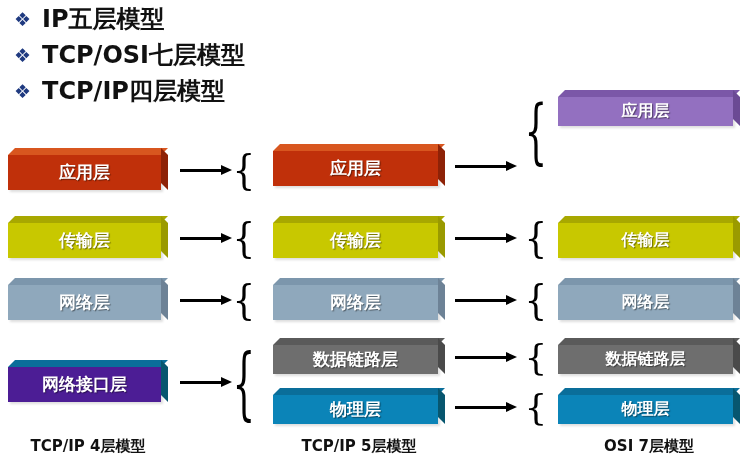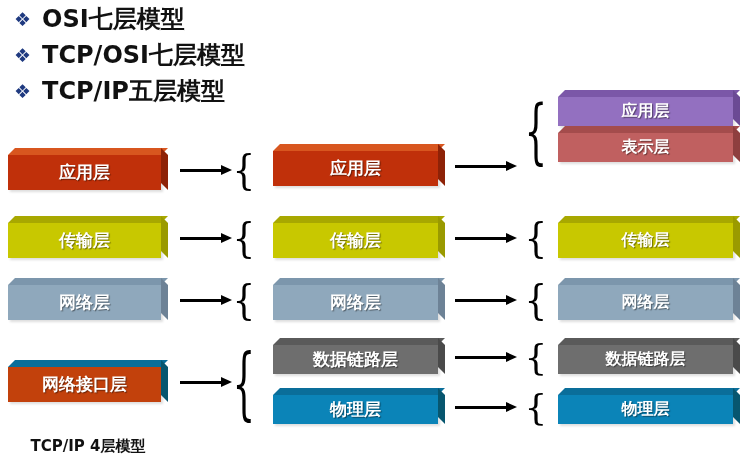--- a/index.html
+++ b/index.html
@@ -74,29 +74,29 @@
     white-space:nowrap;text-align:center;
     font-family:"DejaVu Sans","Liberation Sans",sans-serif;
   }
 </style>
 </head>
 <body>
 
 <div id="stage">
     <div class="bullet-row" id="h0">
       <span class="glyph" style="color: rgb(31, 58, 128);">❖</span>
-      <span class="htext">OSI七层模型</span>
+      <span class="htext">IP五层模型</span>
     </div>
     <div class="bullet-row" id="h1">
       <span class="glyph" style="color: rgb(31, 58, 128);">❖</span>
       <span class="htext">TCP/OSI七层模型</span>
     </div>
     <div class="bullet-row" id="h2">
       <span class="glyph" style="color: rgb(31, 58, 128);">❖</span>
-      <span class="htext">TCP/IP五层模型</span>
+      <span class="htext">TCP/IP四层模型</span>
     </div>
     <div class="box" style="left: 8px; top: 148px; width: 160px; height: 42px;">
       <div class="face-shadow"></div>
       <div class="top" style="background: rgb(216, 86, 31);"></div>
       <div class="side" style="background: rgb(142, 34, 7);"></div>
       <div class="face" style="background: rgb(192, 48, 10); font-size: 17px;">应用层</div>
     </div>
     <div class="box" style="left: 8px; top: 216px; width: 160px; height: 42px;">
       <div class="face-shadow"></div>
       <div class="top" style="background: rgb(168, 168, 0);"></div>
@@ -106,21 +106,21 @@
     <div class="box" style="left: 8px; top: 278px; width: 160px; height: 42px;">
       <div class="face-shadow"></div>
       <div class="top" style="background: rgb(124, 150, 172);"></div>
       <div class="side" style="background: rgb(109, 130, 150);"></div>
       <div class="face" style="background: rgb(143, 168, 188); font-size: 17px;">网络层</div>
     </div>
     <div class="box" style="left: 8px; top: 360px; width: 160px; height: 42px;">
       <div class="face-shadow"></div>
       <div class="top" style="background: rgb(10, 110, 154);"></div>
       <div class="side" style="background: rgb(7, 86, 111);"></div>
-      <div class="face" style="background: #c2410c; font-size: 17px;">网络接口层</div>
+      <div class="face" style="background: #4c1d95; font-size: 17px;">网络接口层</div>
     </div>
     <div class="caption" style="left: -2px; width: 180px;">TCP/IP 4层模型</div>
     <div class="box" style="left: 273px; top: 144px; width: 172px; height: 42px;">
       <div class="face-shadow"></div>
       <div class="top" style="background: rgb(216, 86, 31);"></div>
       <div class="side" style="background: rgb(142, 34, 7);"></div>
       <div class="face" style="background: rgb(192, 48, 10); font-size: 17px;">应用层</div>
     </div>
     <div class="box" style="left: 273px; top: 216px; width: 172px; height: 42px;">
       <div class="face-shadow"></div>
@@ -139,32 +139,27 @@
       <div class="top" style="background: rgb(90, 90, 90);"></div>
       <div class="side" style="background: rgb(74, 74, 74);"></div>
       <div class="face" style="background: rgb(110, 110, 110); font-size: 17px;">数据链路层</div>
     </div>
     <div class="box" style="left: 273px; top: 388px; width: 172px; height: 36px;">
       <div class="face-shadow"></div>
       <div class="top" style="background: rgb(10, 110, 154);"></div>
       <div class="side" style="background: rgb(7, 86, 111);"></div>
       <div class="face" style="background: rgb(11, 132, 184); font-size: 17px;">物理层</div>
     </div>
+    <div class="caption" style="left: 263px; width: 192px;">TCP/IP 5层模型</div>
     <div class="box" style="left: 558px; top: 90px; width: 182px; height: 36px;">
       <div class="face-shadow"></div>
       <div class="top" style="background: rgb(123, 87, 168);"></div>
       <div class="side" style="background: rgb(107, 74, 148);"></div>
       <div class="face" style="background: rgb(147, 112, 192); font-size: 16px;">应用层</div>
     </div>
-    <div class="box" style="left: 558px; top: 126px; width: 182px; height: 36px;">
-      <div class="face-shadow"></div>
-      <div class="top" style="background: rgb(164, 76, 76);"></div>
-      <div class="side" style="background: rgb(142, 63, 63);"></div>
-      <div class="face" style="background: rgb(192, 96, 96); font-size: 16px;">表示层</div>
-    </div>
     <div class="box" style="left: 558px; top: 216px; width: 182px; height: 42px;">
       <div class="face-shadow"></div>
       <div class="top" style="background: rgb(168, 168, 0);"></div>
       <div class="side" style="background: rgb(154, 154, 0);"></div>
       <div class="face" style="background: rgb(200, 200, 0); font-size: 16px;">传输层</div>
     </div>
     <div class="box" style="left: 558px; top: 278px; width: 182px; height: 42px;">
       <div class="face-shadow"></div>
       <div class="top" style="background: rgb(124, 150, 172);"></div>
       <div class="side" style="background: rgb(109, 130, 150);"></div>
@@ -175,20 +170,21 @@
       <div class="top" style="background: rgb(90, 90, 90);"></div>
       <div class="side" style="background: rgb(74, 74, 74);"></div>
       <div class="face" style="background: rgb(110, 110, 110); font-size: 16px;">数据链路层</div>
     </div>
     <div class="box" style="left: 558px; top: 388px; width: 182px; height: 36px;">
       <div class="face-shadow"></div>
       <div class="top" style="background: rgb(10, 110, 154);"></div>
       <div class="side" style="background: rgb(7, 86, 111);"></div>
       <div class="face" style="background: rgb(11, 132, 184); font-size: 16px;">物理层</div>
     </div>
+    <div class="caption" style="left: 548px; width: 202px;">OSI 7层模型</div>
     <div class="arrow" style="left: 180px; top: 169px; width: 52px;">
       <div class="shaft" style="width: 41px;"></div>
       <div class="head"></div>
     </div>
     <div class="arrow" style="left: 180px; top: 237px; width: 52px;">
       <div class="shaft" style="width: 41px;"></div>
       <div class="head"></div>
     </div>
     <div class="arrow" style="left: 180px; top: 299px; width: 52px;">
       <div class="shaft" style="width: 41px;"></div>

